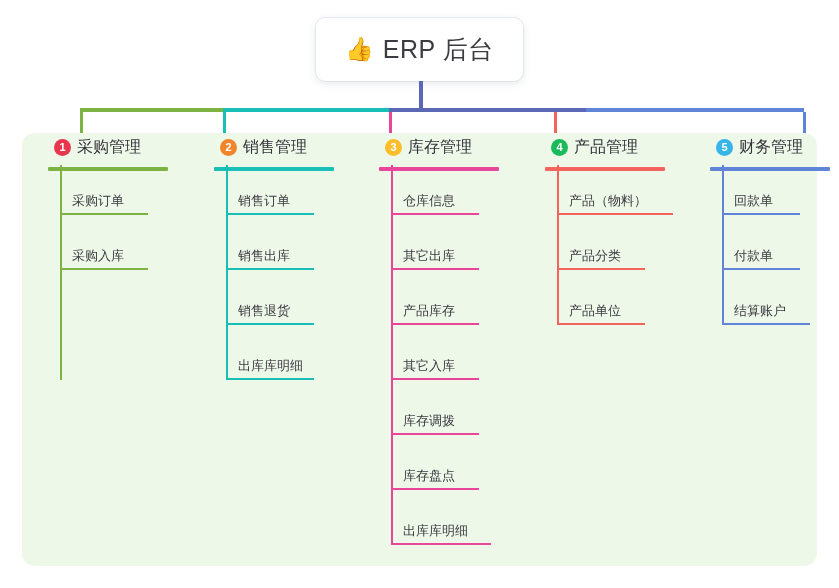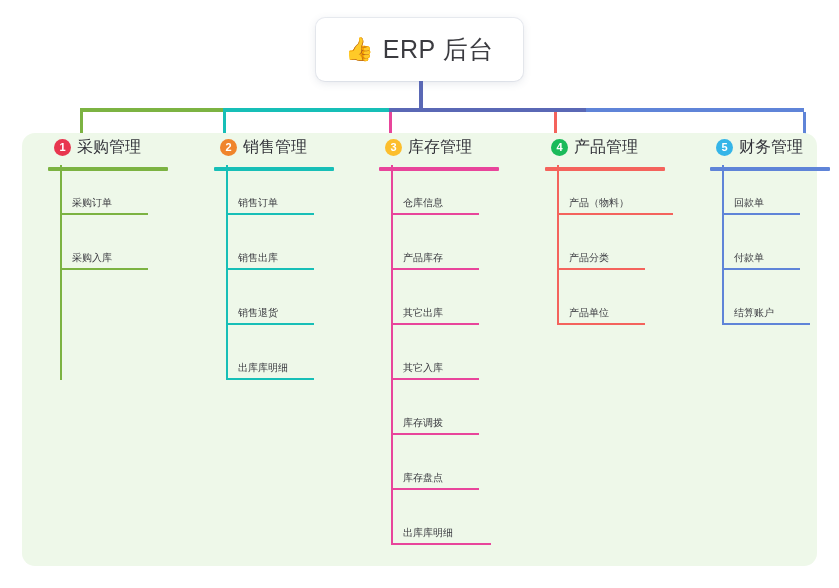--- a/index.html
+++ b/index.html
@@ -61,21 +61,21 @@
   .head-rule{position:absolute;left:0;top:34px;height:4px;border-radius:1px;}
 
   .items{position:relative;margin-top:4px;}
   .trunk{position:absolute;left:12px;top:0;width:2px;}
   .item{
     position:relative;
     height:55px;
   }
   .item-label{
     position:absolute;left:24px;bottom:10px;
-    font-size:10px;color:#3a3a40;white-space:nowrap;
+    font-size:13px;color:#3a3a40;white-space:nowrap;
   }
   .item-rule{position:absolute;left:12px;bottom:5px;height:2px;}
 </style>
 </head>
 <body>
 
 <div id="mindmap">
 
   <div class="root-node">
     <div class="root-inner">
@@ -152,25 +152,25 @@
             <span class="col-title">库存管理</span>
           </div>
           <div class="head-rule" style="width: 120px; background: rgb(232, 69, 155);"></div>
           <div class="items">
             <div class="trunk" style="background: rgb(232, 69, 155); height: 380px;"></div>
             <div class="item">
               <span class="item-label">仓库信息</span>
               <div class="item-rule" style="width: 88px; background: rgb(232, 69, 155);"></div>
             </div>
             <div class="item">
+              <span class="item-label">其它出库</span>
+              <div class="item-rule" style="width: 88px; background: rgb(232, 69, 155);"></div>
+            </div>
+            <div class="item">
               <span class="item-label">产品库存</span>
-              <div class="item-rule" style="width: 88px; background: rgb(232, 69, 155);"></div>
-            </div>
-            <div class="item">
-              <span class="item-label">其它出库</span>
               <div class="item-rule" style="width: 88px; background: rgb(232, 69, 155);"></div>
             </div>
             <div class="item">
               <span class="item-label">其它入库</span>
               <div class="item-rule" style="width: 88px; background: rgb(232, 69, 155);"></div>
             </div>
             <div class="item">
               <span class="item-label">库存调拨</span>
               <div class="item-rule" style="width: 88px; background: rgb(232, 69, 155);"></div>
             </div>

